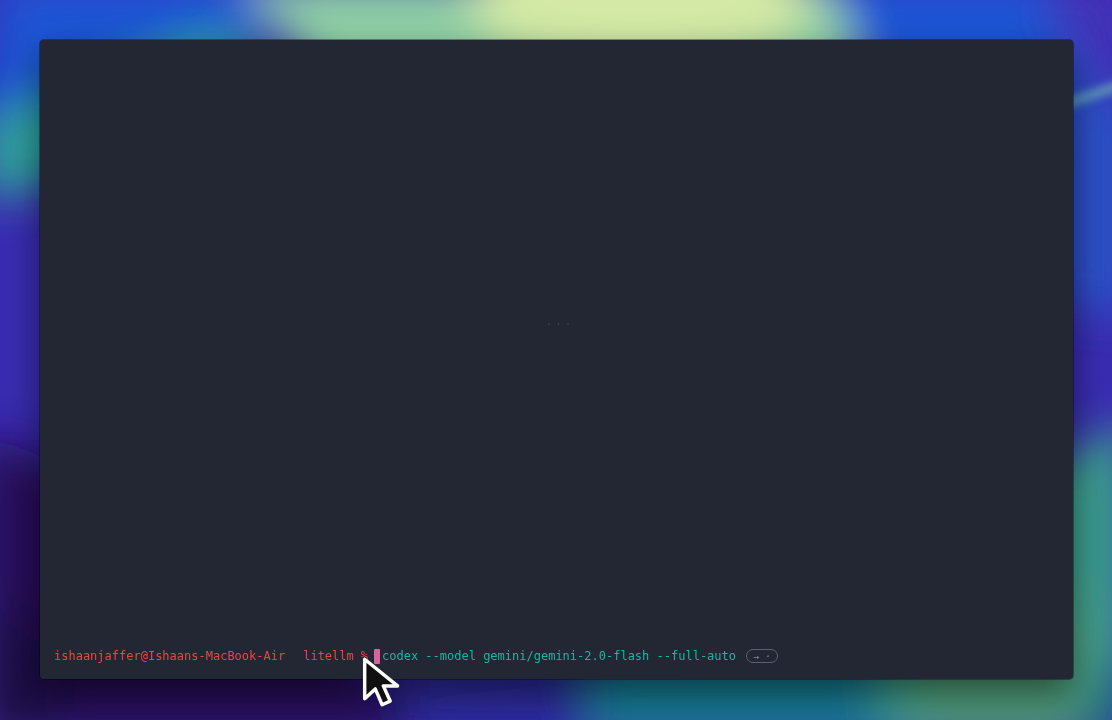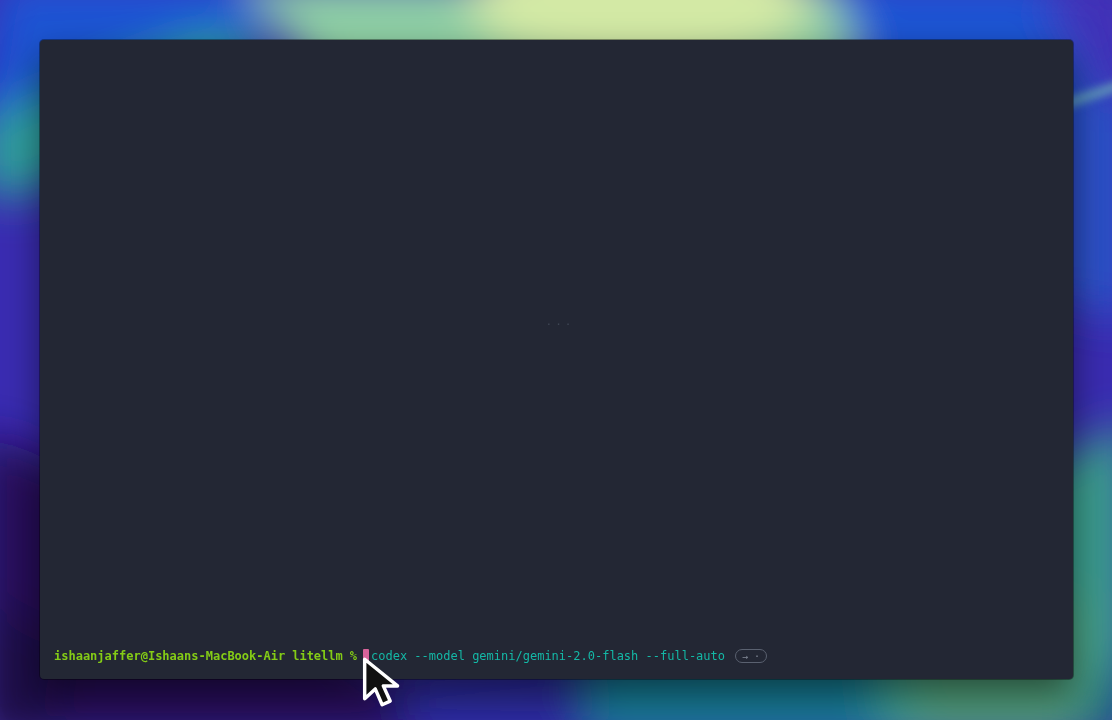--- a/index.html
+++ b/index.html
@@ -15,22 +15,22 @@
     box-shadow:0 0 0 1px rgba(0,0,0,.35), 0 16px 36px rgba(0,0,0,.5);
   }
   .scroll-ellipsis {
     position:absolute; left:500px; top:278px; width:40px; text-align:center;
     color:#3f4654; font-size:11px; letter-spacing:3px; user-select:none;
   }
   .prompt-line {
     position:absolute; left:14px; bottom:15px; height:16px; line-height:16px;
     font-size:12px; white-space:nowrap; display:flex; align-items:center;
   }
-  .p-user, .p-dir, .p-sym { color:#84cc16; font-weight:700; }
-  .p-dir { margin-left:7px; }
+  .p-user, .p-dir, .p-sym { color:#ef4444; font-weight:400; }
+  .p-dir { margin-left:18px; }
   .p-sym { margin-left:7px; }
   .caret {
     display:inline-block; width:6px; height:15px; margin-left:6px;
     background:#d9639b; border-radius:1px;
   }
   .sugg { color:#14b8a6; margin-left:2px; }
   .hint {
     margin-left:10px; display:inline-block; padding:0 6px; height:14px; line-height:13px;
     border:1px solid #5a6170; border-radius:7px; color:#848b99; font-size:10px;
     position:relative; top:0px;

